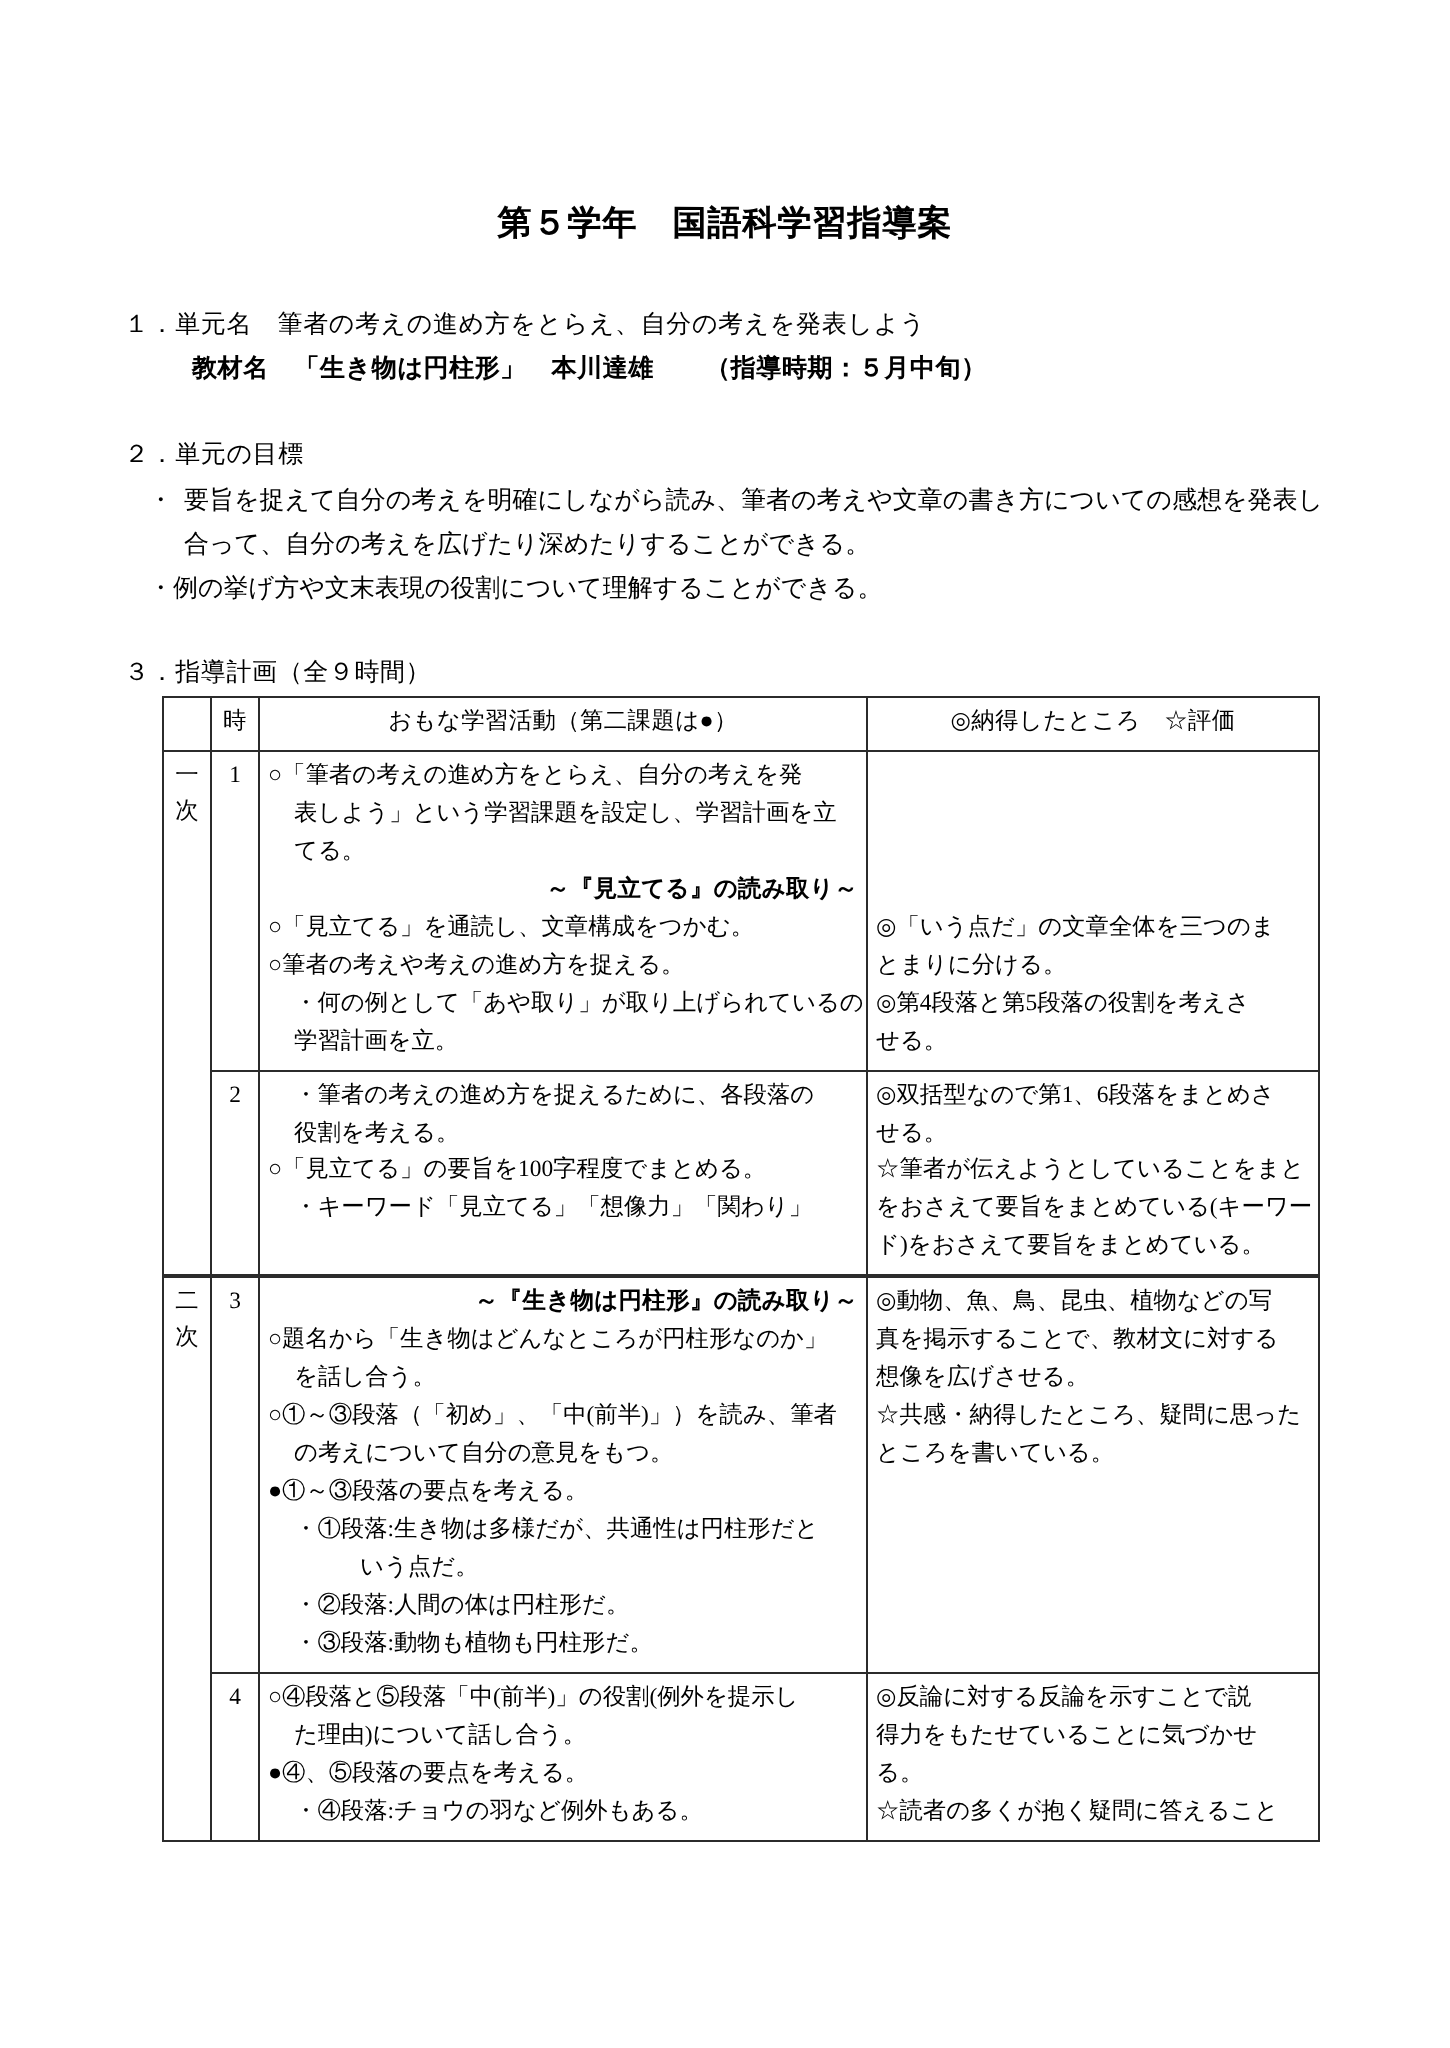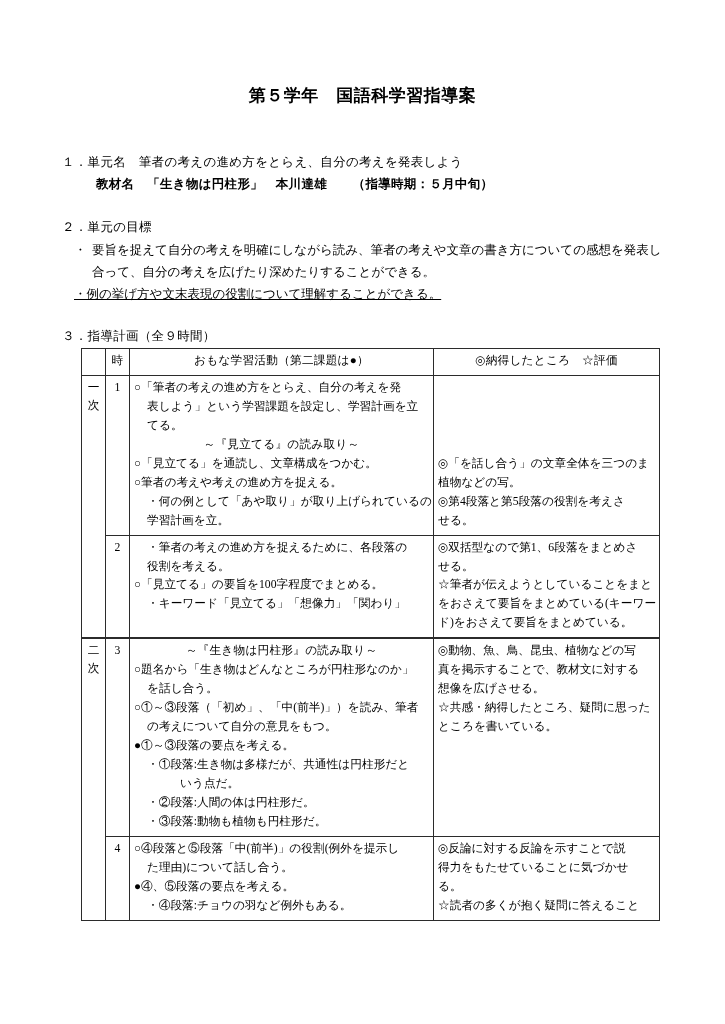--- a/index.html
+++ b/index.html
@@ -21,21 +21,21 @@
     width: 725px;
     height: 1024px;
     box-sizing: border-box;
     padding: 0;
   }
 
   
   .doc-title {
     position: absolute;
     left: 0;
-    top: 84px;
+    top: 100px;
     width: 725px;
     text-align: center;
     font-size: 17px;
     font-weight: bold;
     letter-spacing: 0.5px;
   }
 
   
   .sec {
     position: absolute;
@@ -69,21 +69,20 @@
     padding-left: 20px;
     position: relative;
   }
   .goal-a .bul {
     position: absolute;
     left: 2px;
     top: 0;
   }
   .goal-b {
     margin-left: 12px;
-    text-decoration: underline;
   }
 
   
   .plan-table {
     position: absolute;
     left: 81px;
     top: 348px;
     width: 578px;
     border-collapse: collapse;
     table-layout: fixed;
@@ -119,21 +118,21 @@
     text-align: center;
     padding-top: 3px;
   }
   td.act, td.note { padding-top: 3px; }
 
   .ln { display: block; white-space: nowrap; }
   
   .l0 { padding-left: 0; }
   .l1 { padding-left: 13px; }
   .l3 { padding-left: 46px; }
-  .ctr { text-align: center; font-weight: normal; display: block; letter-spacing: 0.2px; }
+  .ctr { text-align: right; font-weight: bold; display: block; letter-spacing: 0.2px; }
 
   
   tr.sec-break > td { border-top: 2px solid #2b2b2b; }
 </style>
 </head>
 <body>
 
 <div class="page">
 
   <div class="doc-title">第５学年　国語科学習指導案</div>
@@ -189,22 +188,22 @@
             <span class="ln l0">○「見立てる」を通読し、文章構成をつかむ。</span>
             <span class="ln l0">○筆者の考えや考えの進め方を捉える。</span>
             <span class="ln l1">・何の例として「あや取り」が取り上げられているの</span>
             <span class="ln l1">学習計画を立。</span>
           </td>
           <td class="note">
             <span class="ln l0">&nbsp;</span>
             <span class="ln l0">&nbsp;</span>
             <span class="ln l0">&nbsp;</span>
             <span class="ln l0">&nbsp;</span>
-            <span class="ln l0">◎「を話し合う」の文章全体を三つのま</span>
-            <span class="ln l0">植物などの写。</span>
+            <span class="ln l0">◎「いう点だ」の文章全体を三つのま</span>
+            <span class="ln l0">とまりに分ける。</span>
             <span class="ln l0">◎第4段落と第5段落の役割を考えさ</span>
             <span class="ln l0">せる。</span>
           </td>
         </tr>
         <tr>
           <td class="time">2</td>
           <td class="act">
             <span class="ln l1">・筆者の考えの進め方を捉えるために、各段落の</span>
             <span class="ln l1">役割を考える。</span>
             <span class="ln l0">○「見立てる」の要旨を100字程度でまとめる。</span>

